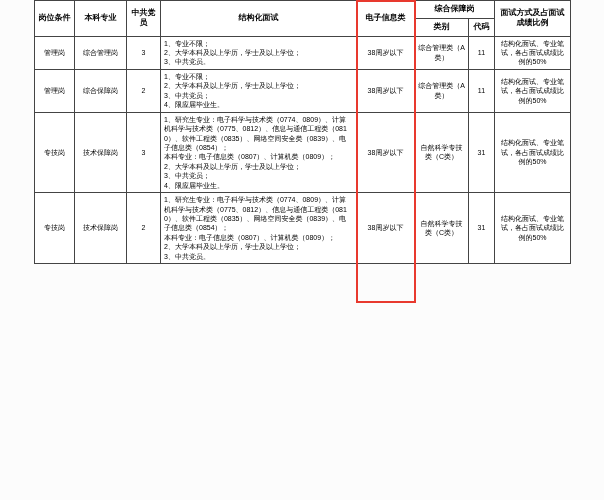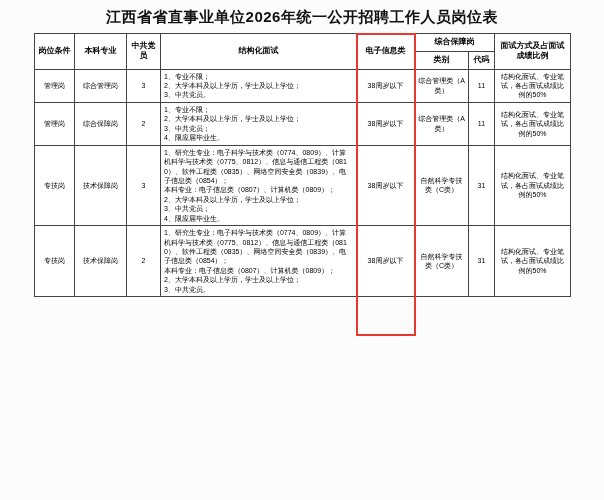--- a/index.html
+++ b/index.html
@@ -86,21 +86,20 @@
   col.w-age { width: 58px; }
   col.w-exam { width: 54px; }
   col.w-code { width: 26px; }
   col.w-int { width: 76px; }
 </style>
 </head>
 <body>
 
 <div class="page">
 
-  <div class="title">江西省省直事业单位2026年统一公开招聘工作人员岗位表</div>
 
   <div class="table-wrap">
     <table class="jobs">
       <colgroup>
         <col class="w-cat">
           <col class="w-name">
           <col class="w-num">
           <col class="w-cond">
         <col class="w-age">
           <col class="w-exam">

